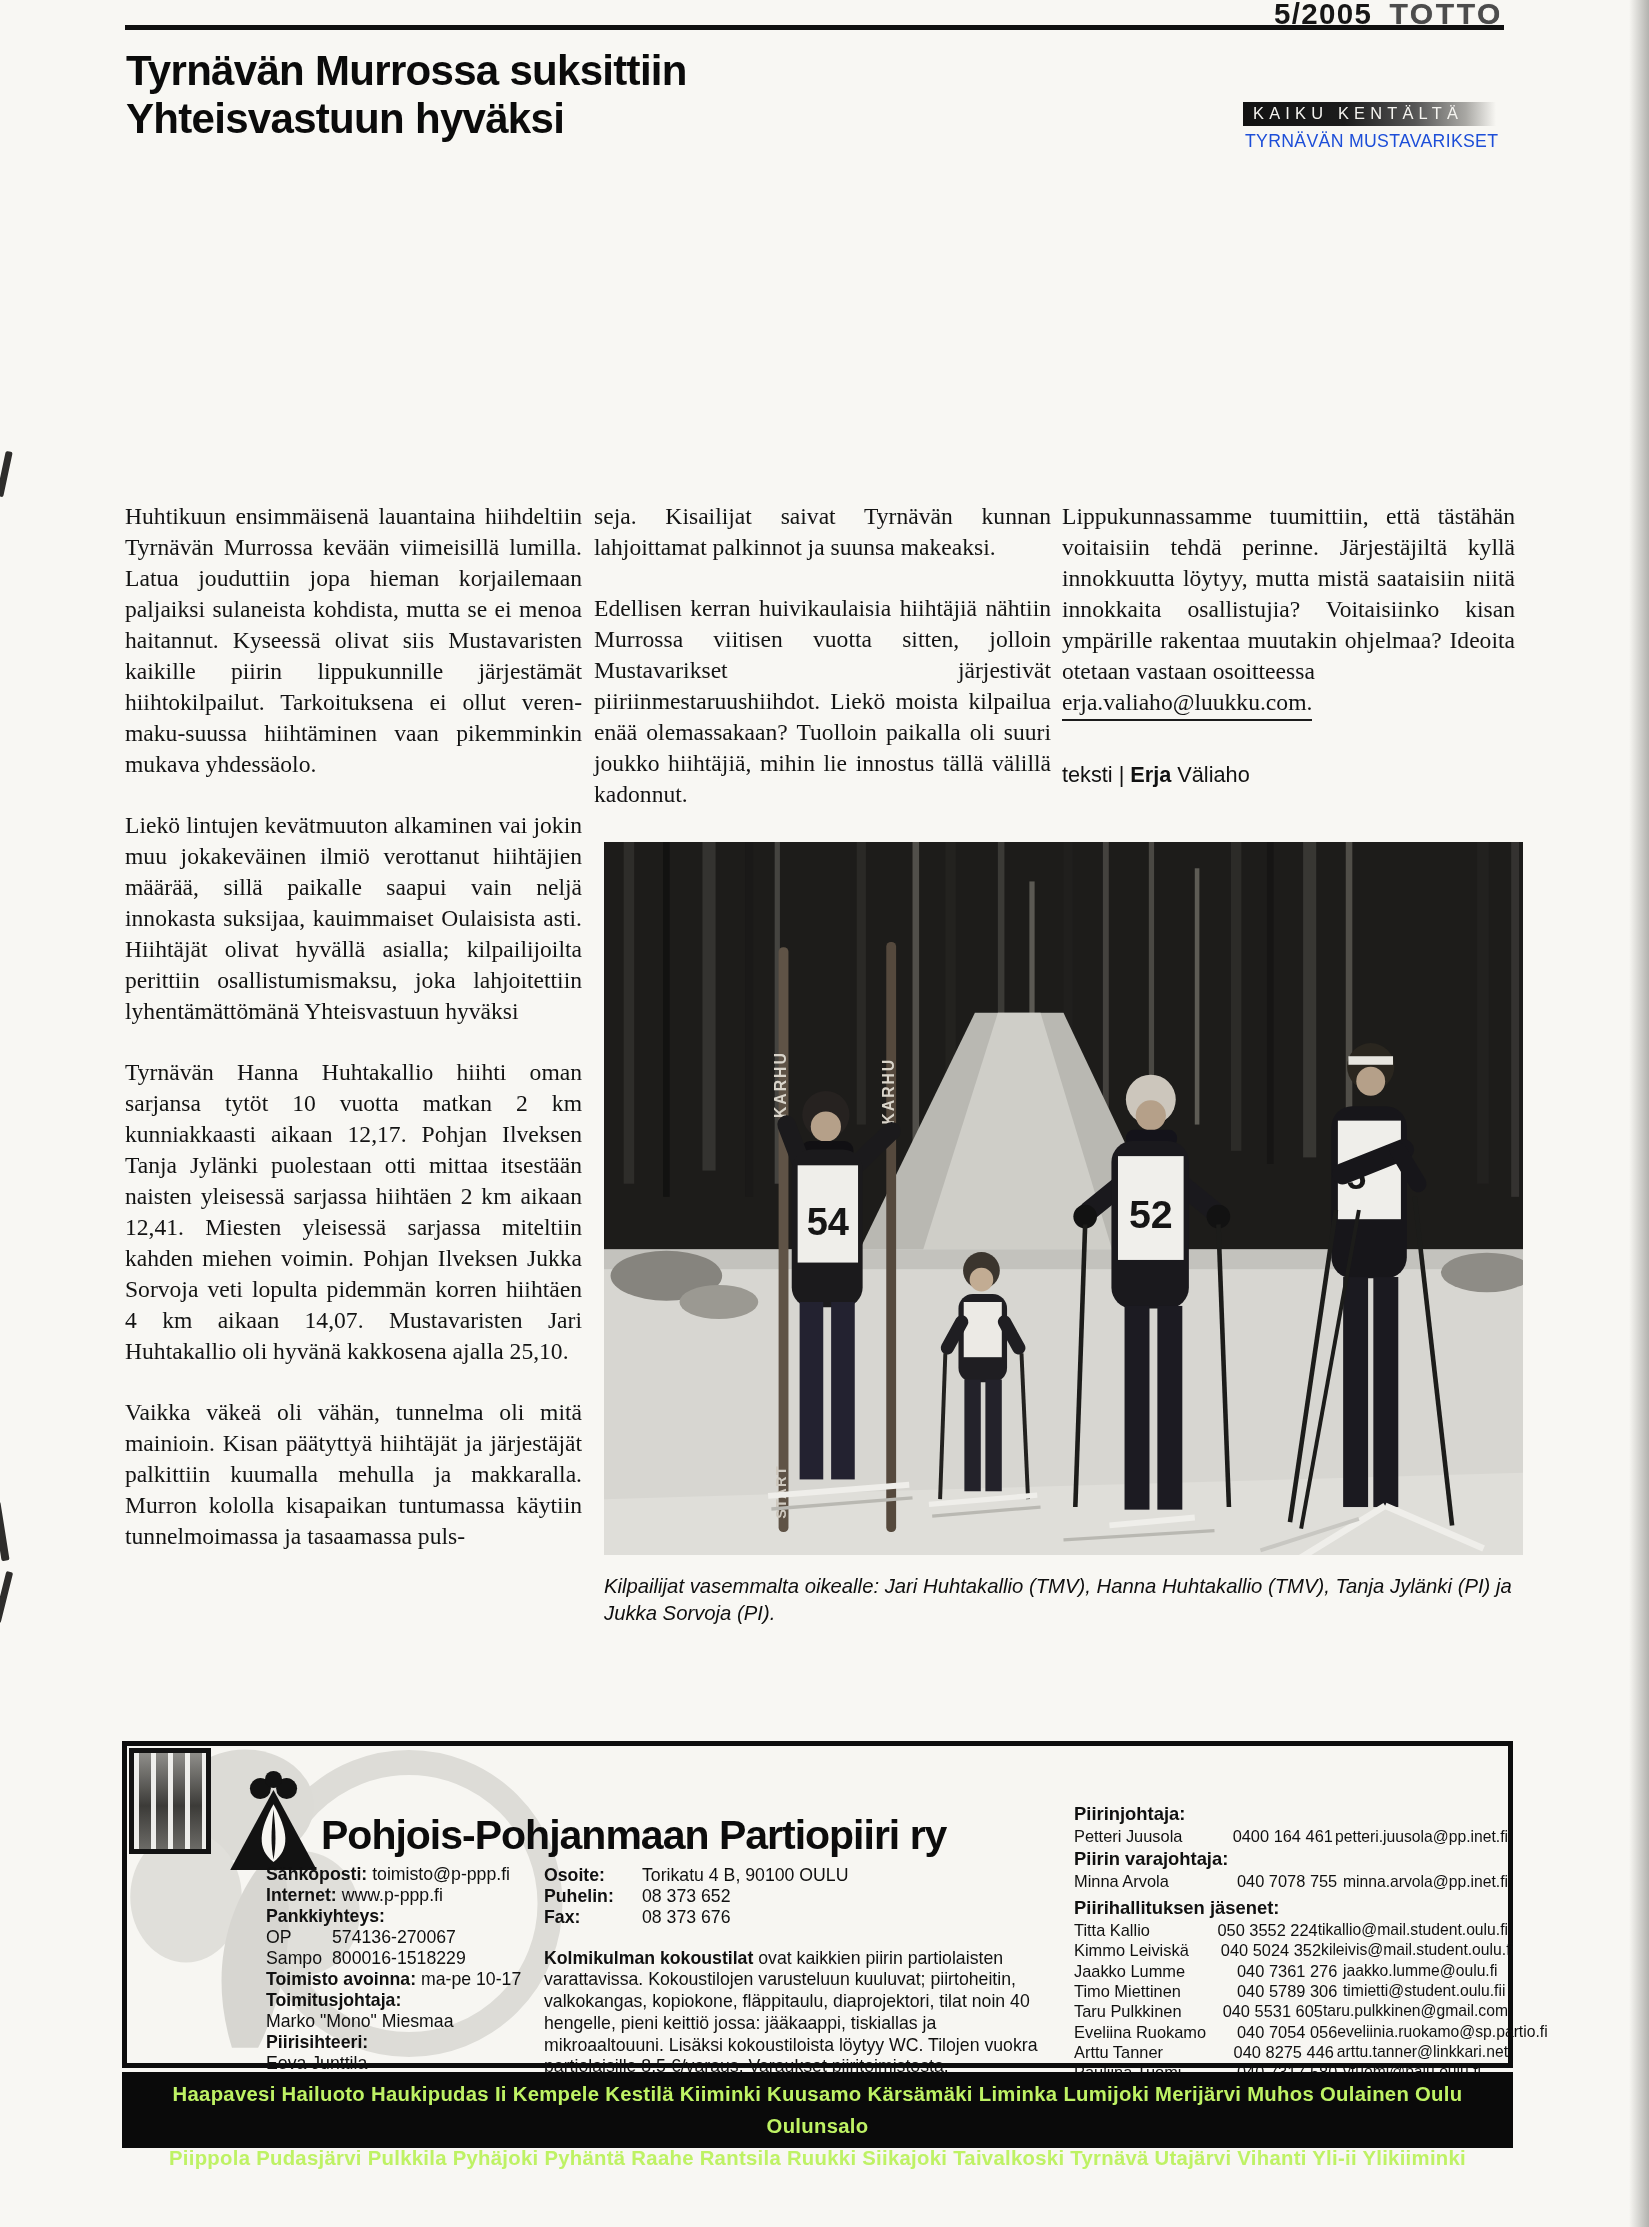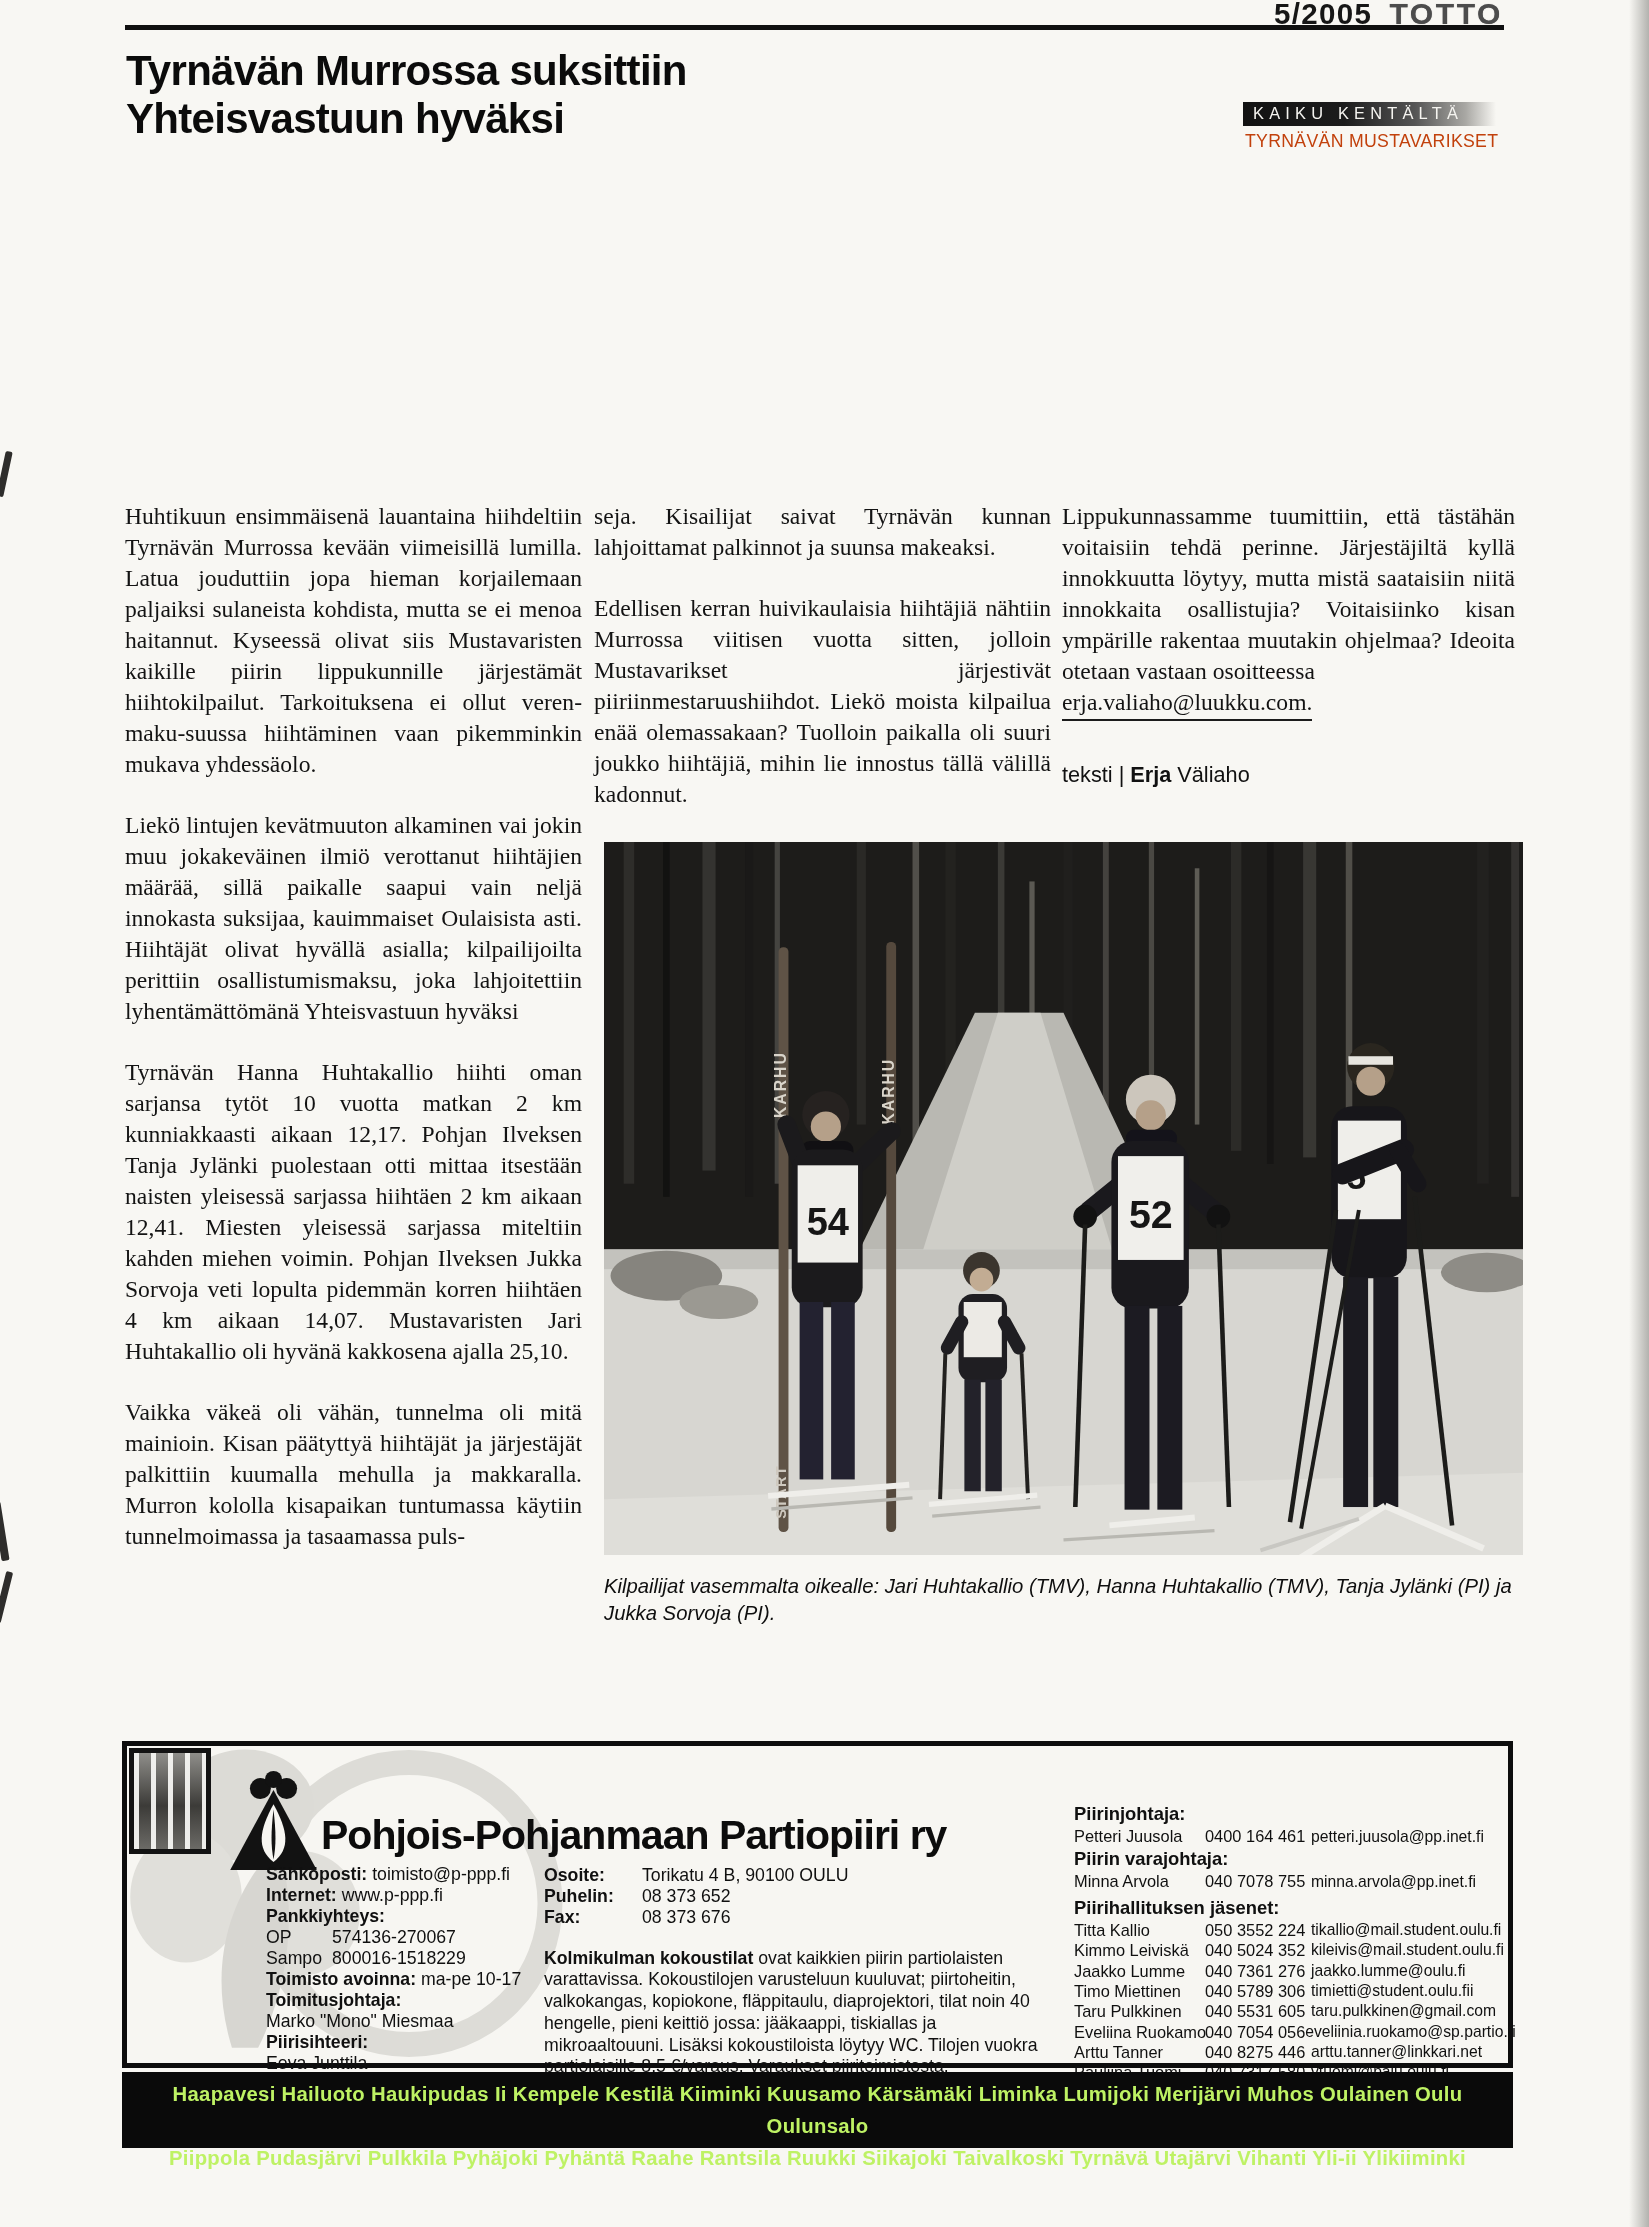--- a/index.html
+++ b/index.html
@@ -18,21 +18,21 @@
   .totto{font-weight:700;font-size:30px;letter-spacing:2.6px;color:#4c4c4c;margin-left:14.4px;
       text-shadow:0 0 0.7px #6a6a6a;}
   .head-rule{position:absolute;left:125px;top:25px;width:1379px;height:4.6px;background:#101010;}
   
   .title{position:absolute;left:126px;top:47px;font-size:42px;line-height:48px;font-weight:700;
       letter-spacing:-0.7px;color:#0b0b0b;}
   
   .kicker-bar{position:absolute;left:1243px;top:102px;width:253px;height:23.6px;box-sizing:border-box;
       background:linear-gradient(90deg,#121212 0%,#1c1c1c 40%,#555 68%,#a9a8a4 88%,rgba(200,199,195,0) 100%);
       color:#f5f4f0;font-size:16.4px;line-height:23.6px;letter-spacing:5.2px;padding-left:10px;white-space:nowrap;}
-  .kicker-sub{position:absolute;left:1245px;top:131px;font-size:17.7px;letter-spacing:0.3px;color:#c2410c;}
+  .kicker-sub{position:absolute;left:1245px;top:131px;font-size:17.7px;letter-spacing:0.3px;color:#1d4ed8;}
   
   .col{position:absolute;top:501px;width:457px;font-family:"Liberation Serif",serif;
       font-size:23.6px;line-height:31px;text-align:justify;color:#131313;}
   .col p{margin:0 0 30px 0;}
   .col1{left:125px;} .col2{left:594px;} .col3{left:1062px;width:453px;}
   .col3 p{margin-bottom:0;}
   .email{display:inline-block;font-family:"Liberation Serif",serif;font-size:23.6px;line-height:31px;
       border-bottom:2px solid #1c1c1c;padding-bottom:0.7px;}
   .byline{margin-top:38px;font-family:"Liberation Sans",sans-serif;font-size:21.7px;color:#111;}
   .byline .bold{font-weight:700;}
@@ -52,21 +52,21 @@
   .org-title{position:absolute;left:194px;top:39px;font-size:41px;font-weight:700;letter-spacing:-1px;color:#0c0c0c;white-space:nowrap;margin-top:27px;}
   .fcol{position:absolute;font-size:17.7px;line-height:21px;color:#101010;}
   .fleft{left:139px;top:118px;white-space:nowrap;}
   .fmid{left:417px;top:119px;width:497px;}
   .fmid .lbl{display:inline-block;width:98px;font-weight:700;}
   .fmid .meet{margin-top:19.7px;font-size:17.7px;line-height:21.7px;text-align:left;}
   .bank{display:inline-block;width:66px;}
   .fright{left:947px;top:56px;width:434px;font-size:16.4px;line-height:20.3px;}
   .fr-label{font-weight:700;font-size:18.4px;line-height:23.6px;}
   .fr-row{display:flex;line-height:21.7px;white-space:nowrap;}
-  .fr-name{width:131px;} .fr-phone{width:106px;} .fr-email{flex:1;font-size:15.7px;}
+  .fr-name{width:131px;} .fr-phone{width:106px;margin-left:32px;} .fr-email{flex:1;font-size:15.7px;}
   .board{margin-top:3.9px;}
   .board .fr-row{line-height:20.3px;}
   b{font-weight:700;}
   
   .muni-bar{position:absolute;left:122px;top:2072px;width:1391px;height:76px;background:#0a0a0a;
       color:#bef264;text-align:center;font-weight:700;font-size:20.3px;line-height:32px;padding-top:5.9px;
       box-sizing:border-box;letter-spacing:0.3px;}
   
   .bottom-strip{position:absolute;left:0;top:2154px;width:1649px;height:73px;
       background:linear-gradient(180deg,#c2c1bd,#9a9995 55%,#8b8a86);}

